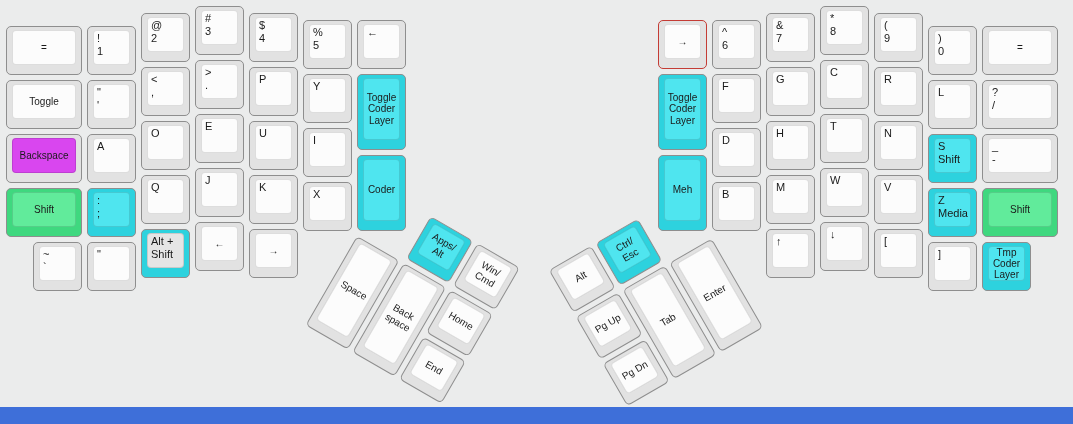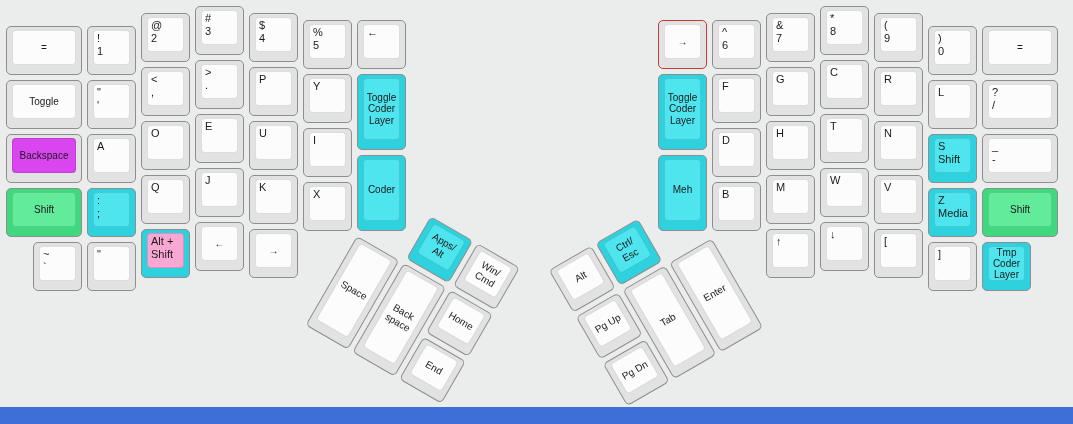--- a/index.html
+++ b/index.html
@@ -180,21 +180,21 @@
         <span class="line">~</span>
         <span class="line">`</span>
       </div>
     </div>
     <div class="key" style="left: 87px; top: 242px; width: 49px; height: 49px; background: rgb(226, 226, 226);">
       <div class="cap align-tl" style="background: rgb(252, 252, 252);">
         <span class="line">"</span>
       </div>
     </div>
     <div class="key" style="left: 141px; top: 229px; width: 49px; height: 49px; background: rgb(45, 210, 222);">
-      <div class="cap align-tl" style="background: #f9a8d4;">
+      <div class="cap align-tl" style="background: #e5e5e5;">
         <span class="line">Alt +</span>
         <span class="line">Shift</span>
       </div>
     </div>
     <div class="key" style="left: 195px; top: 222px; width: 49px; height: 49px; background: rgb(226, 226, 226);">
       <div class="cap align-c" style="background: rgb(252, 252, 252);">
         <span class="line">←</span>
       </div>
     </div>
     <div class="key" style="left: 249px; top: 229px; width: 49px; height: 49px; background: rgb(226, 226, 226);">

